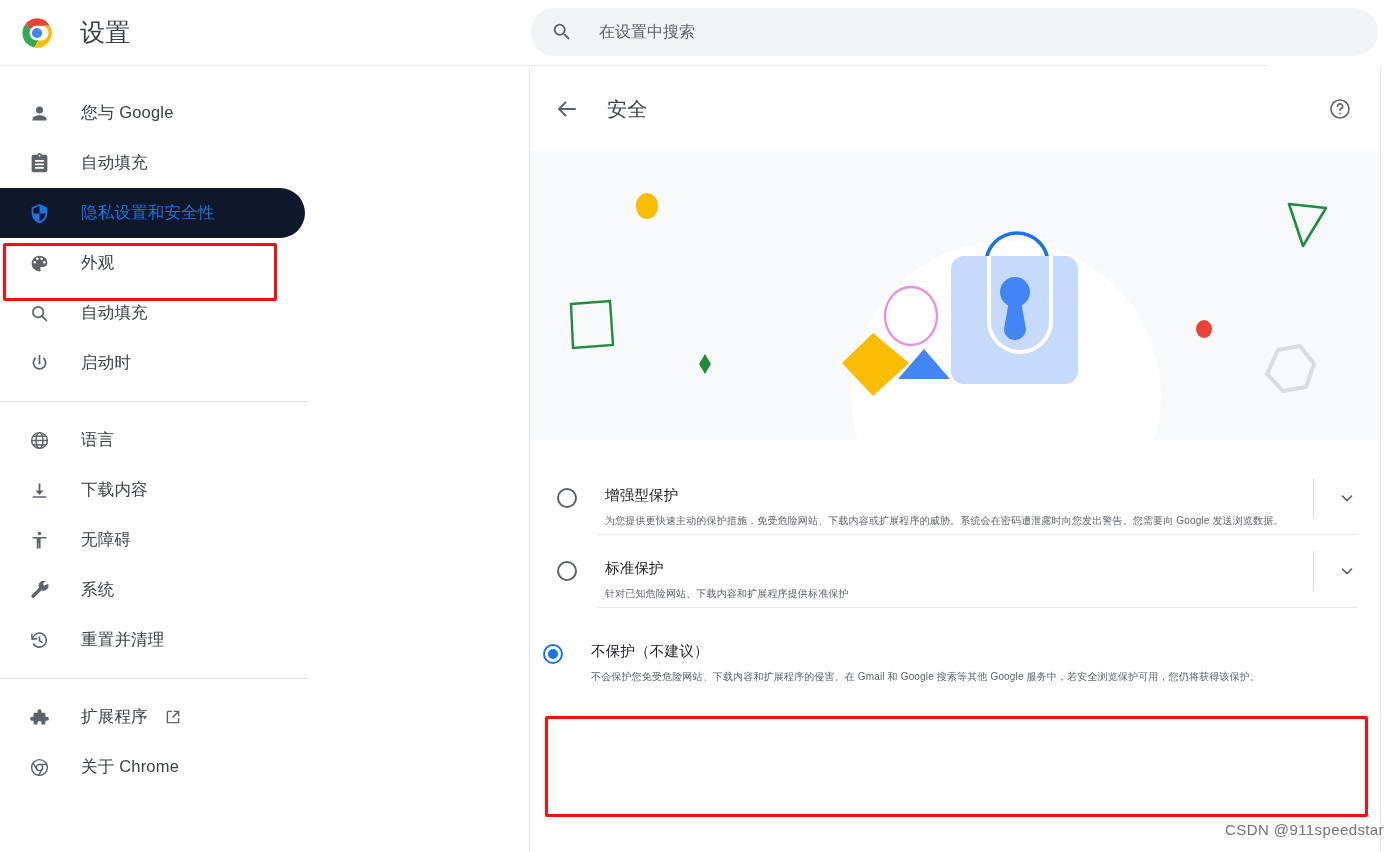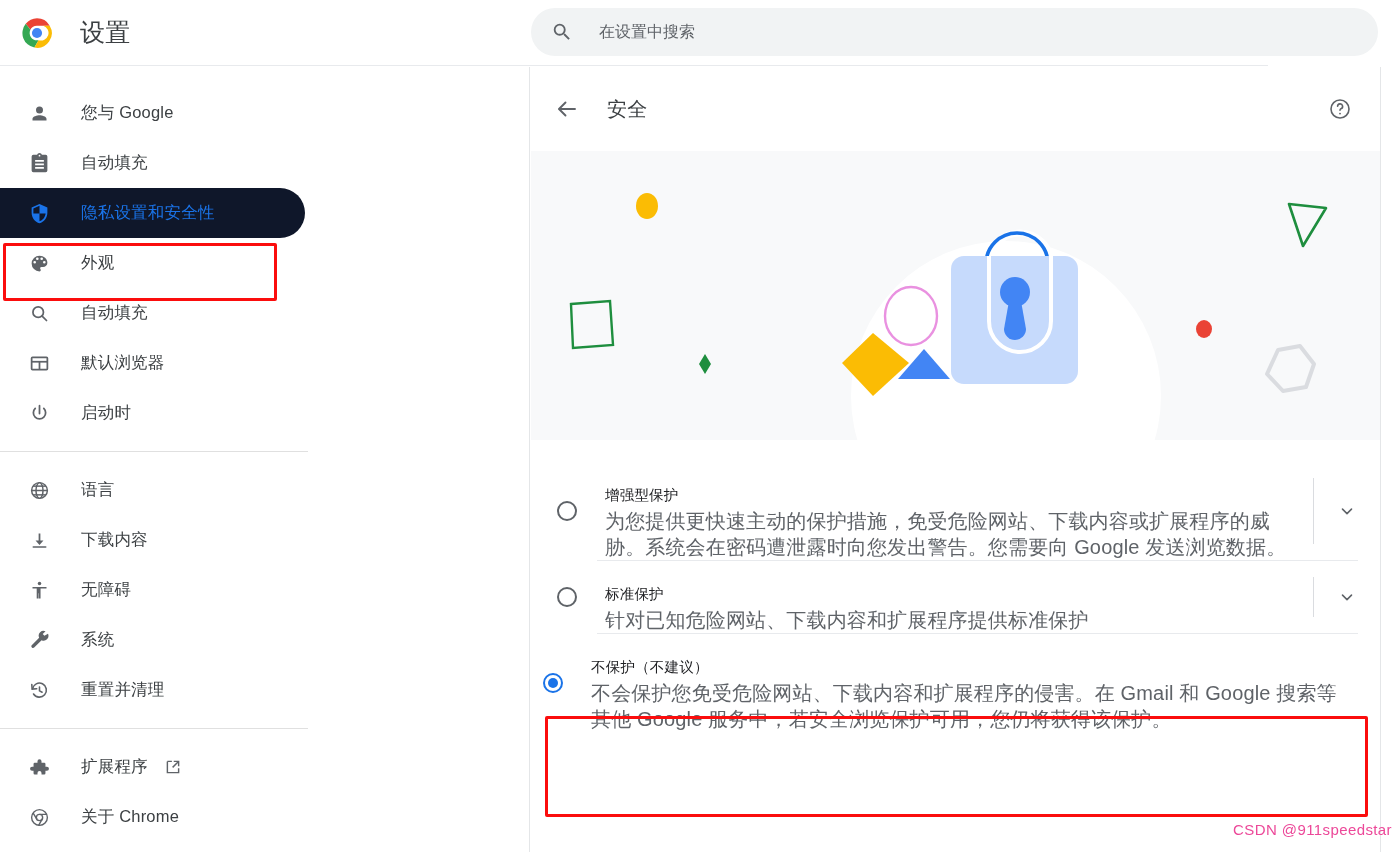--- a/index.html
+++ b/index.html
@@ -161,21 +161,21 @@
     position: absolute; left: 3px; top: 3px;
     width: 10px; height: 10px; border-radius: 50%;
     background: #1a73e8;
   }
   .opt-text { margin-left: 28px; flex: 1; padding-right: 18px; margin-top: 22px; }
   .opt-name {
     font-size: 14.5px; color: #202124;
     letter-spacing: 0.2px; line-height: 22px;
   }
   .opt-desc {
-    font-size: 20px; color: #5f6368;
+    font-size: 10px; color: #5f6368;
     line-height: 26px; letter-spacing: 0.15px;
     margin-top: 2px;
   }
   .opt-sep {
     width: 1px; background: #dadce0;
     align-self: stretch;
     margin: 16px 0;
     flex: none;
   }
   .chevron {
@@ -195,23 +195,23 @@
     width: 823px; height: 101px;
     border: 3px solid #fb0d0d;
     border-radius: 2px;
     pointer-events: none;
     z-index: 25;
   }
 
   
   .watermark {
     position: absolute;
-    right: 0; bottom: 14px;
+    right: 8px; bottom: 14px;
     font-size: 15px;
-    color: #ec4899;
+    color: #737373;
     letter-spacing: 0.4px;
     z-index: 30;
     white-space: nowrap;
   }
   
   .right-strip {
     position: absolute; left: 1381px; top: 67px;
     width: 11px; height: 785px;
     background: #ffffff;
   }
@@ -283,30 +283,20 @@
     <div class="nav-item">
       <span class="nav-icon">
         <svg width="21" height="21" viewBox="0 0 24 24" fill="none" stroke="#5f6368" stroke-width="2">
             <circle cx="10.5" cy="10.5" r="6"></circle>
             <line x1="15" y1="15" x2="20" y2="20" stroke-linecap="round"></line>
           </svg>
       </span>
       <span class="nav-label">自动填充</span>
     </div>
 
-    <div class="nav-item">
-      <span class="nav-icon">
-        <svg width="21" height="21" viewBox="0 0 24 24" fill="none" stroke="#5f6368" stroke-width="2">
-            <rect x="3" y="5" width="18" height="14" rx="1"></rect>
-            <line x1="3" y1="10" x2="21" y2="10"></line>
-            <line x1="12" y1="10" x2="12" y2="19"></line>
-          </svg>
-      </span>
-      <span class="nav-label">默认浏览器</span>
-    </div>
 
     <div class="nav-item">
       <span class="nav-icon">
         <svg width="21" height="21" viewBox="0 0 24 24" fill="none" stroke="#5f6368" stroke-width="2" stroke-linecap="round">
             <path d="M12 3v9"></path>
             <path d="M7.1 6.1a7 7 0 1 0 9.8 0"></path>
           </svg>
       </span>
       <span class="nav-label">启动时</span>
     </div>

